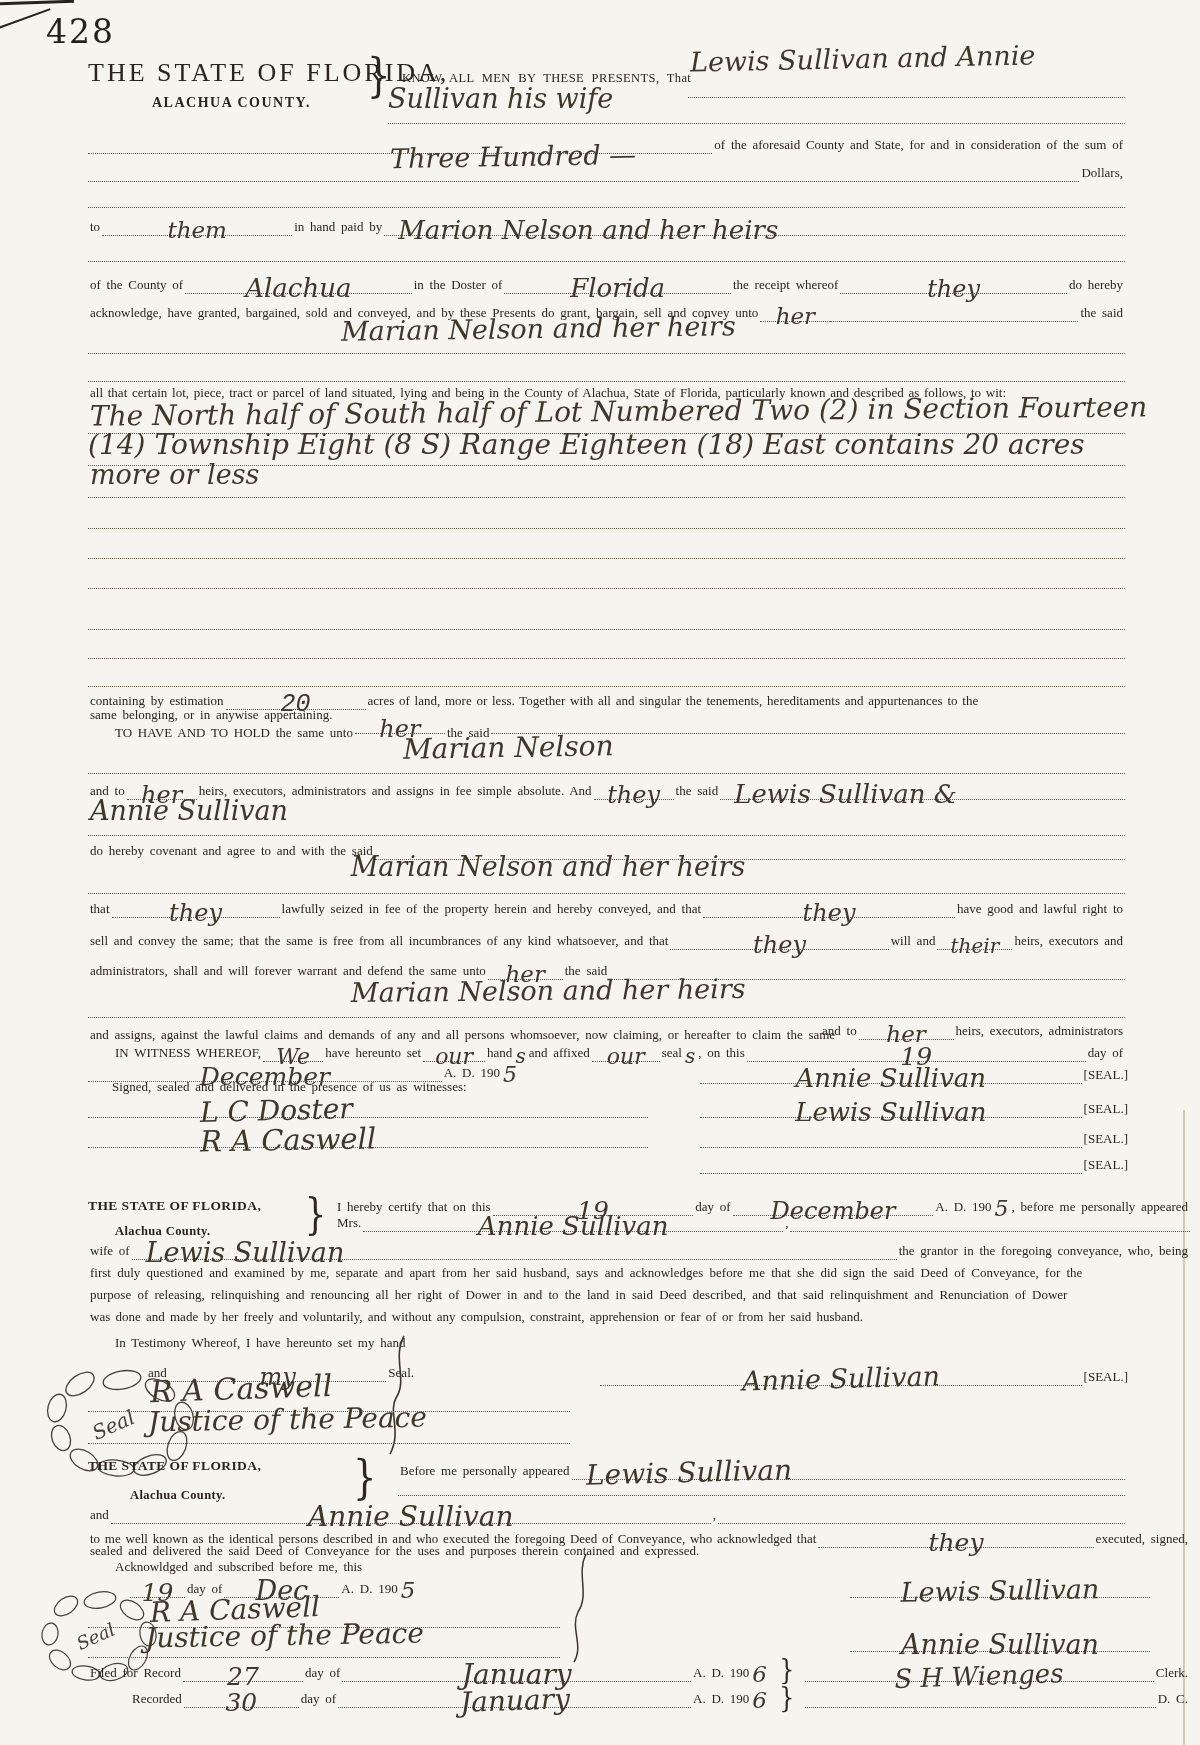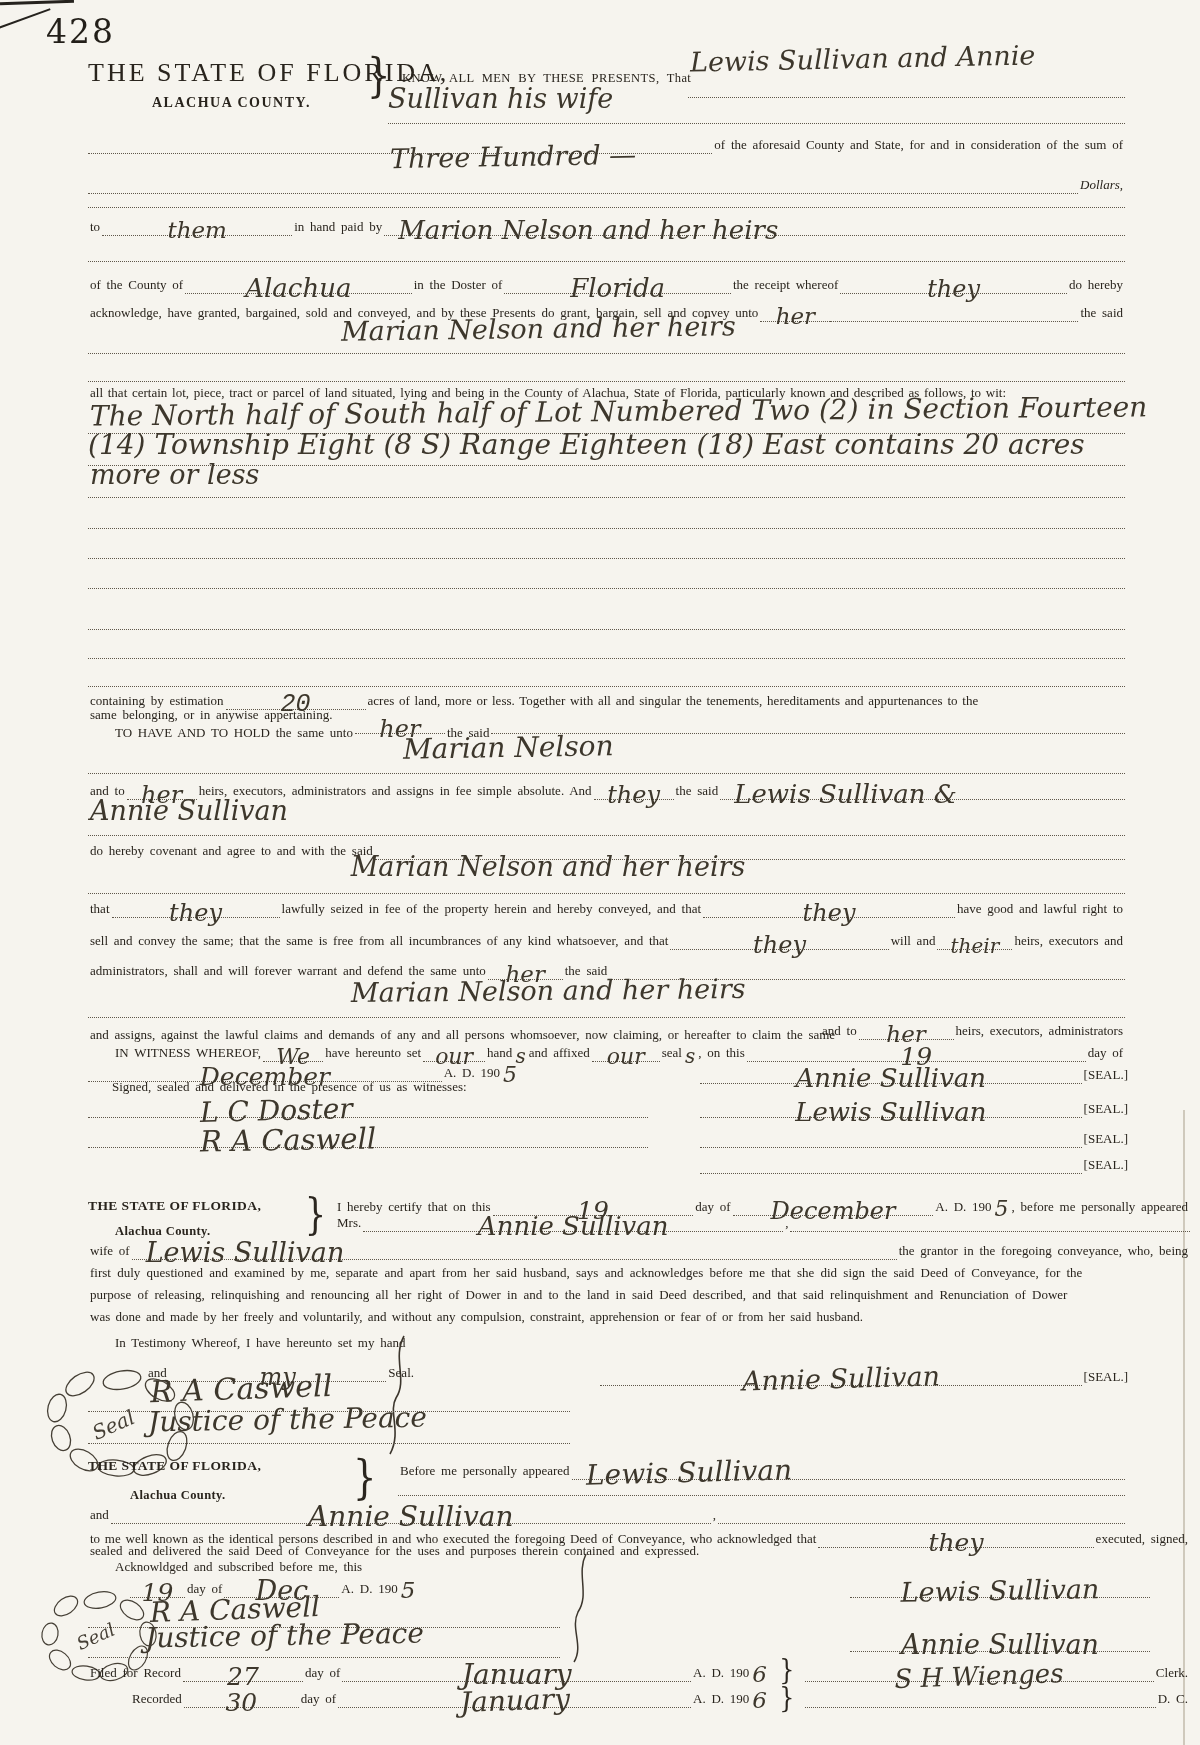--- a/index.html
+++ b/index.html
@@ -46,21 +46,21 @@
   <span class="ahw hw" style="left:690px;top:48px;font-size:27px;transform:rotate(-1.2deg);">Lewis Sullivan and Annie</span>
   <div class="dline" style="left:688px;top:96px;width:437px;"></div>
   <span class="ahw hw" style="left:388px;top:88px;font-size:27px;">Sullivan his wife</span>
   <div class="dline" style="left:388px;top:122px;width:737px;"></div>
 
   <div class="row" style="left:88px;top:138px;width:1037px;height:16px;">
     <span class="dots f"></span>
     <span class="p">of the aforesaid County and State, for and in consideration of the sum of</span>
   </div>
   <span class="ahw hw" style="left:390px;top:146px;font-size:27px;transform:rotate(-1deg);">Three Hundred —</span>
-  <div class="row" style="left:88px;top:178px;width:1037px;height:16px;font-style:italic;">
+  <div class="row" style="left:88px;top:166px;width:1037px;height:16px;">
     <span class="dots f"></span>
     <span class="p">Dollars,</span>
   </div>
   <div class="dline" style="left:88px;top:206px;width:1037px;"></div>
 
   <div class="row" style="left:88px;top:216px;width:1037px;height:20px;">
     <span class="p">to</span>
     <span class="dw" style="width:190px;">
         <span class="hw" style="font-size:23px;">them</span>
       </span>

